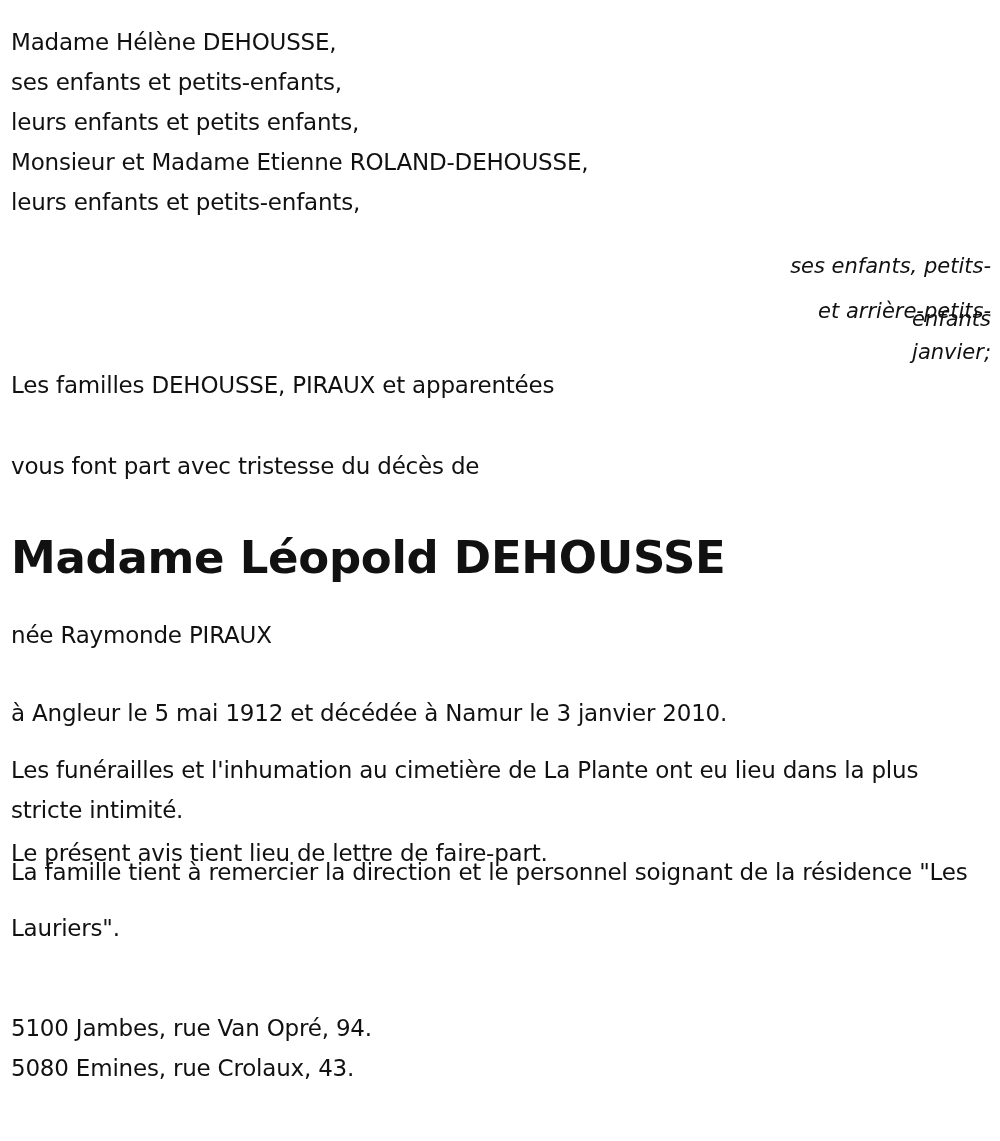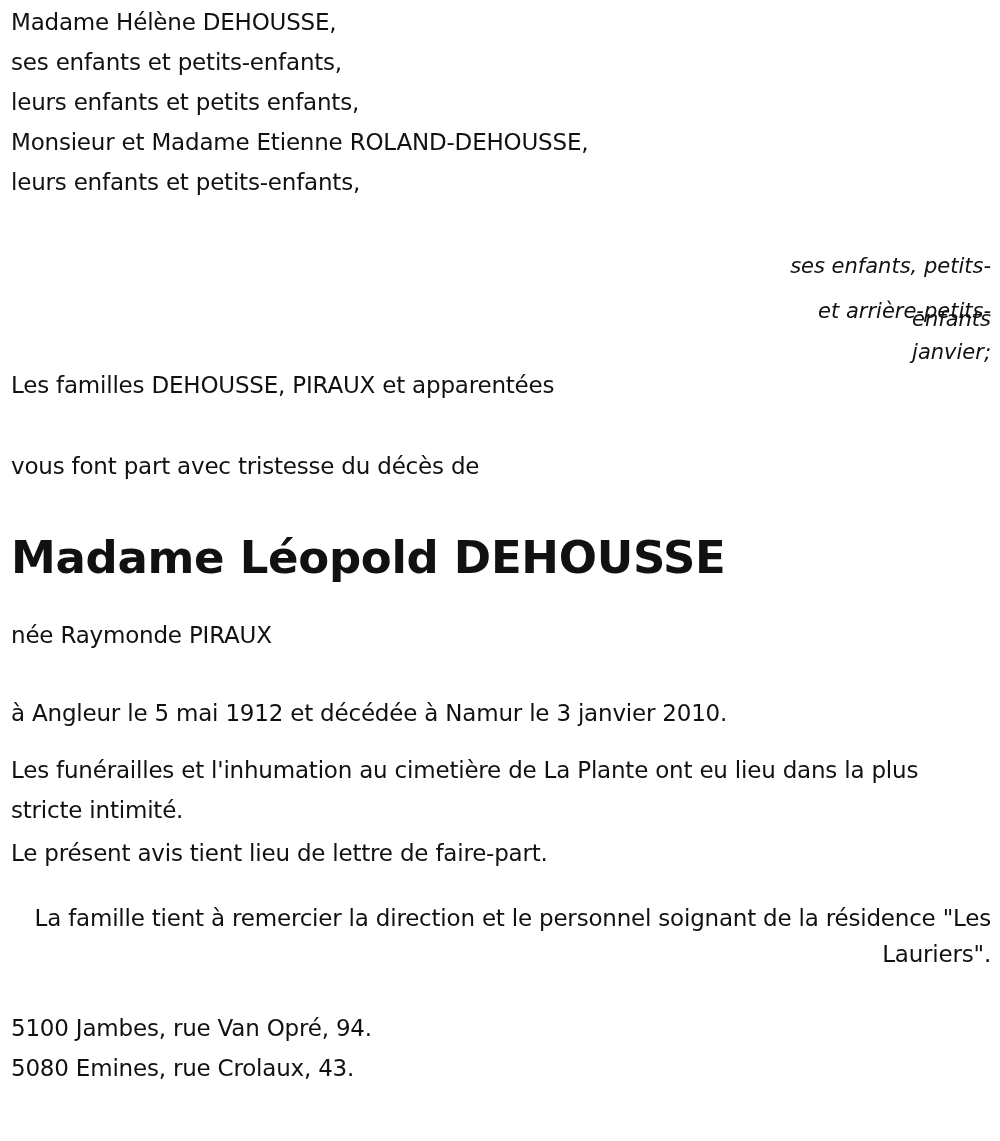--- a/index.html
+++ b/index.html
@@ -17,21 +17,21 @@
     }
     .line {
       font-size: 23px;
       line-height: 40px;
       white-space: nowrap;
       letter-spacing: -0.2px;
     }
     .senders {
       position: absolute;
       left: 11px;
-      top: 2px;
+      top: 22px;
     }
     .senders .line {
       height: 40px;
     }
     .right-block {
       position: absolute;
       right: 9px;
       top: 236px;
       text-align: right;
       font-style: italic;
@@ -49,21 +49,21 @@
     .deceased {
       top: 531px;
       font-size: 45px;
       font-weight: bold;
       letter-spacing: -0.3px;
     }
     .born { top: 622px; }
     .p-dates { top: 700px; }
     .p-funeral { top: 750px; width: 980px; white-space: normal; line-height: 40px; }
     .p-notice { top: 840px; }
-    .p-thanks { top: 900px; width: 980px; white-space: normal; line-height: 36px; text-align: right; }
+    .p-thanks { top: 844px; width: 980px; white-space: normal; line-height: 56px; }
     .addresses { position: absolute; left: 11px; top: 1008px; }
     .addresses .line { line-height: 40px; }
   </style>
 </head>
 <body>
 
 <div class="senders">
   <div class="line">Madame Hélène DEHOUSSE,</div>
   <div class="line">ses enfants et petits-enfants,</div>
   <div class="line">leurs enfants et petits enfants,</div>

